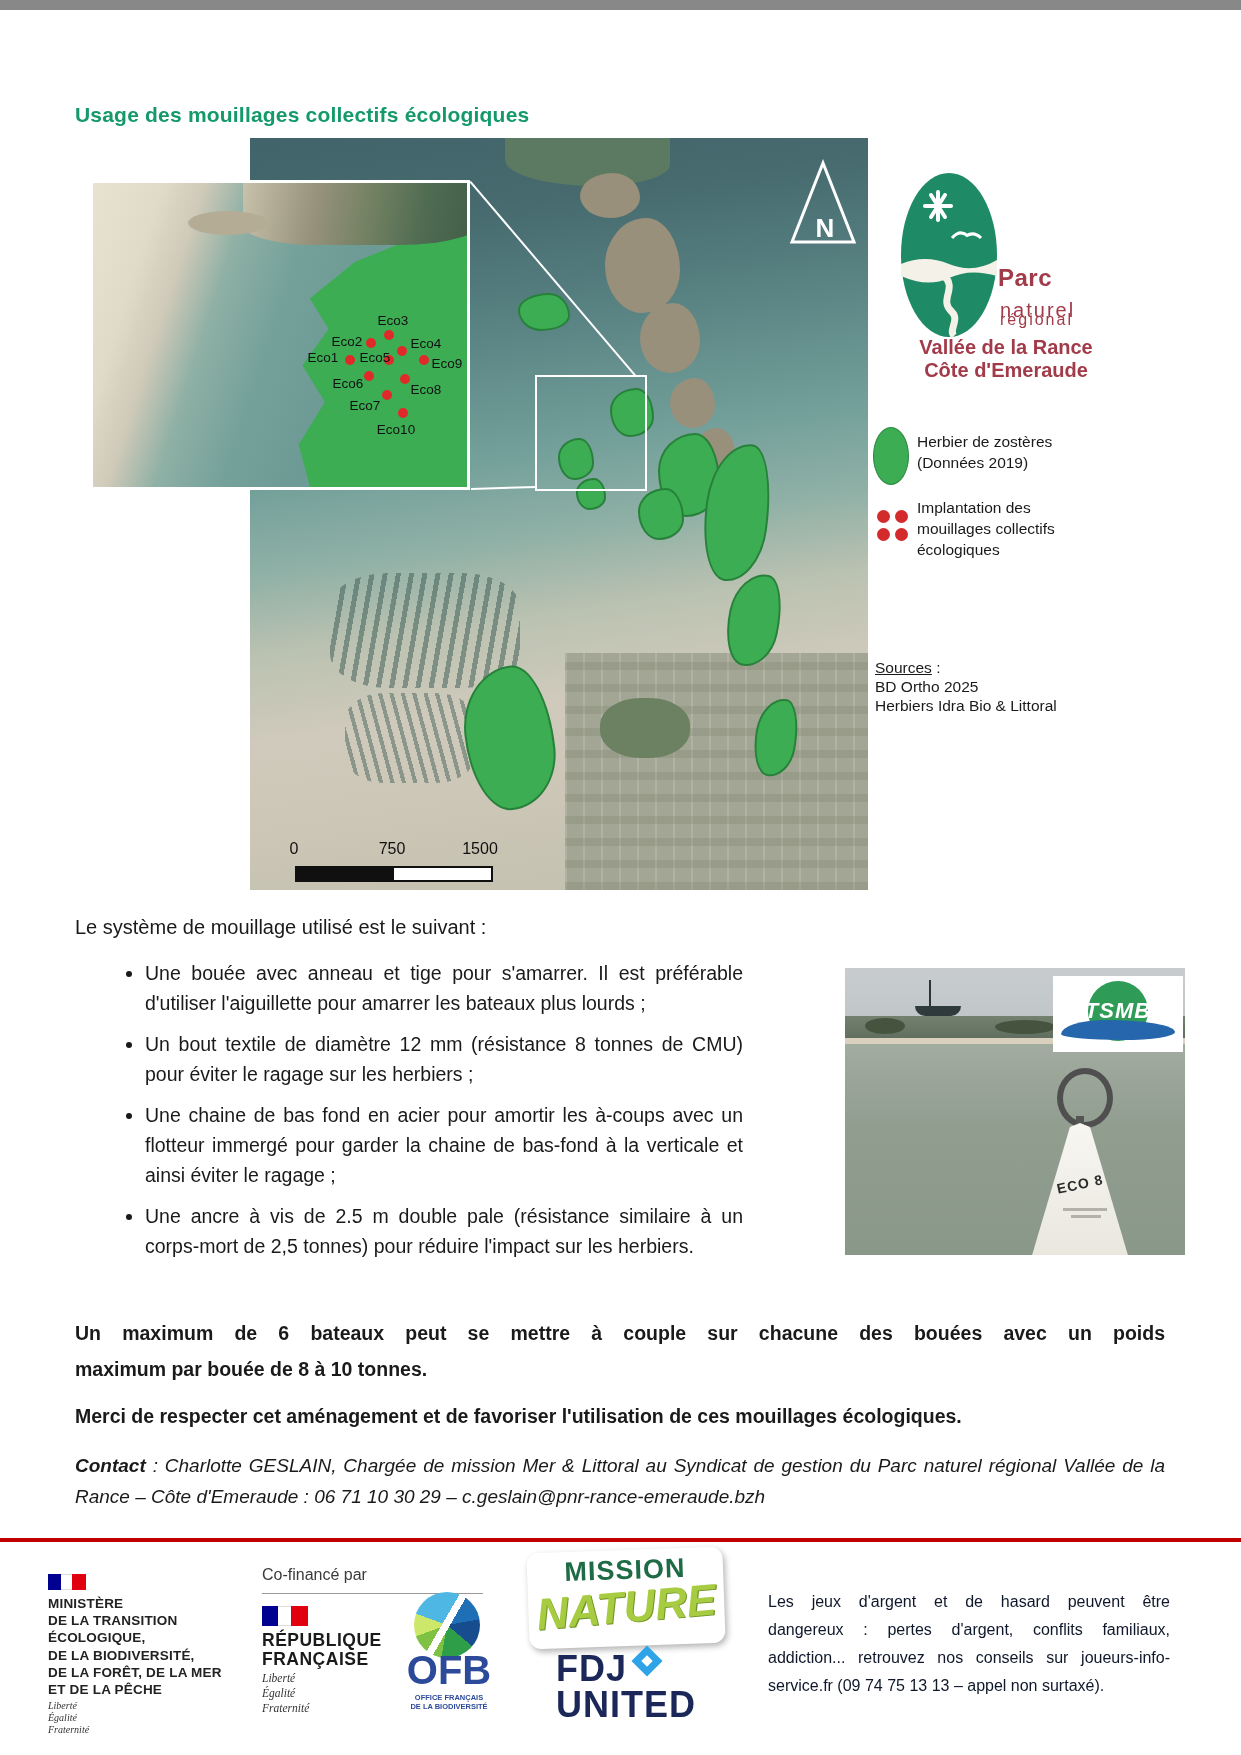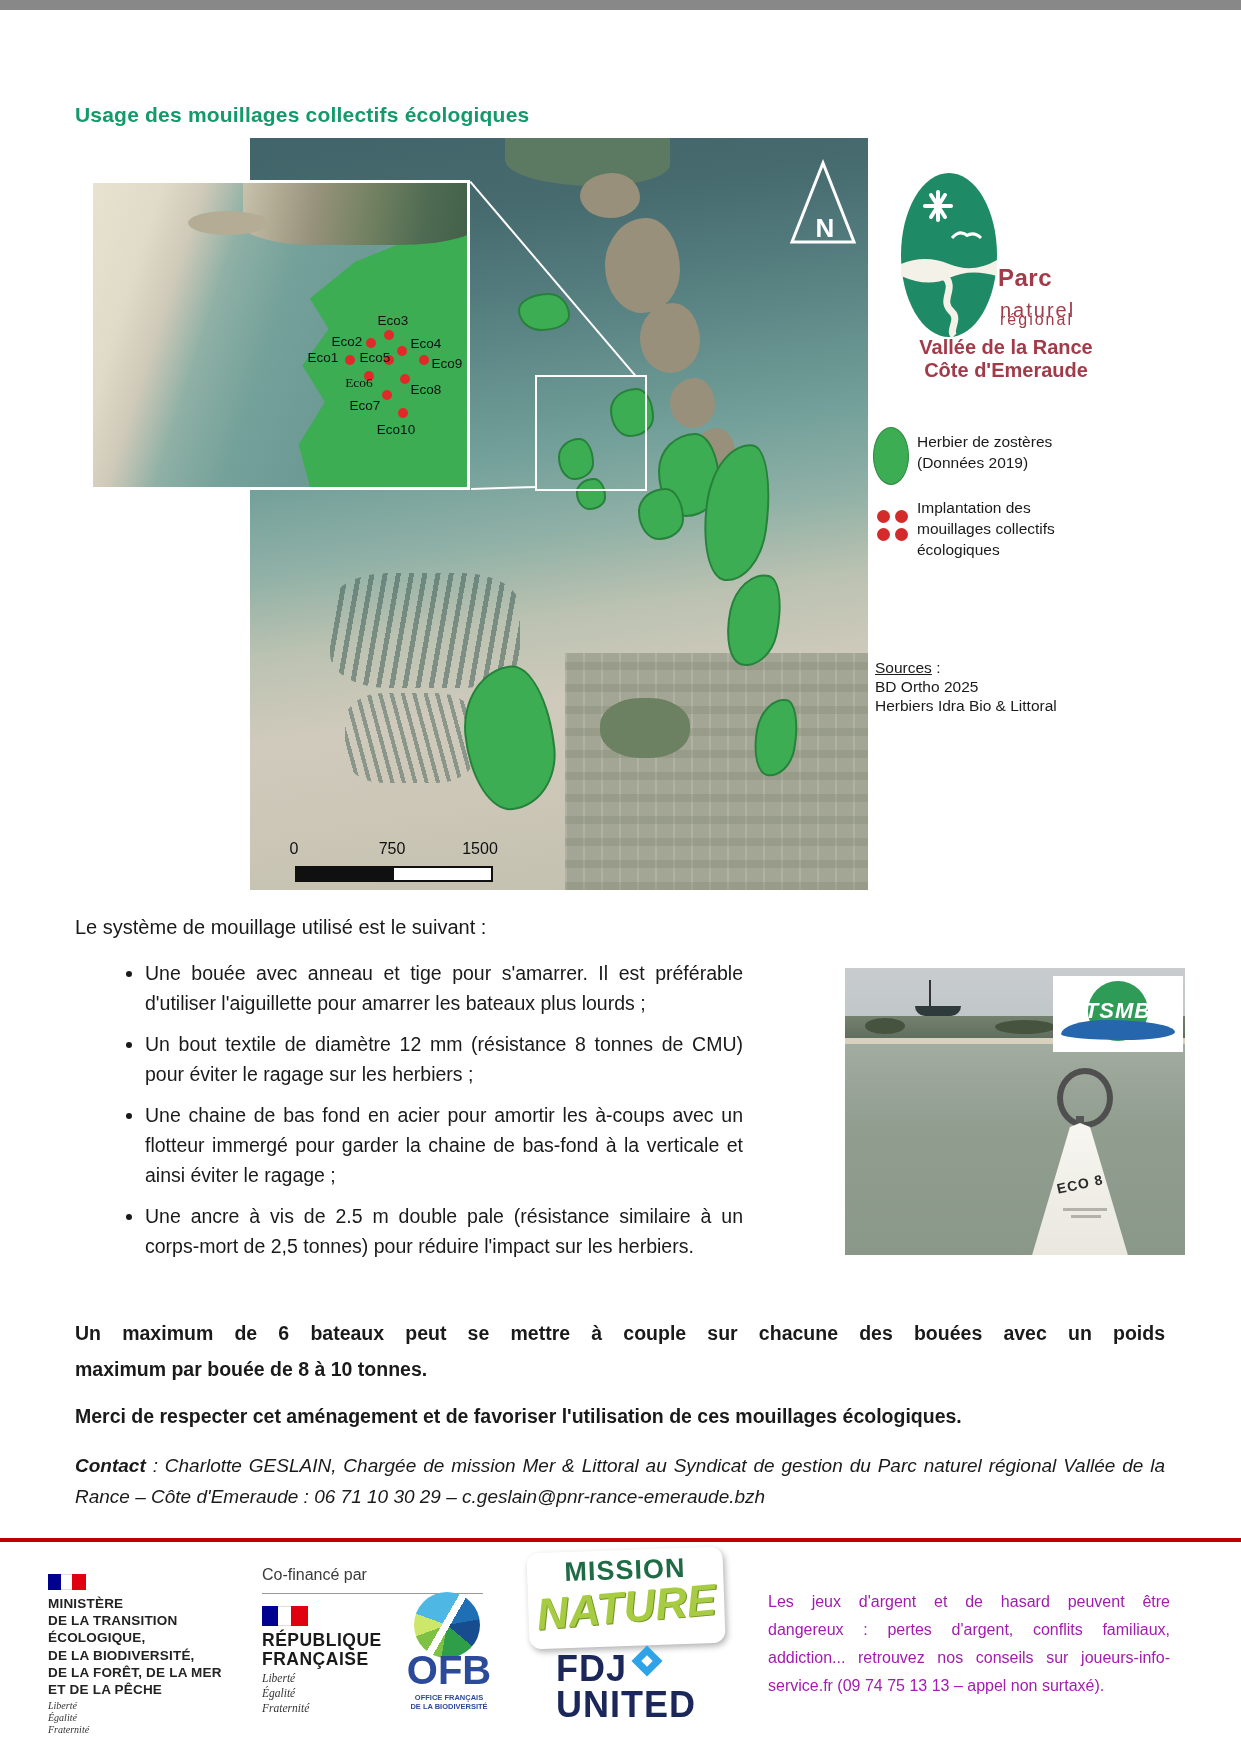--- a/index.html
+++ b/index.html
@@ -119,21 +119,21 @@
   .ofb-sub{left:405px;top:1684px;width:88px;text-align:center;font-size:7.5px;font-weight:bold;line-height:8.5px;color:#2c4a9a;}
   .sticker{left:528px;top:1540px;width:196px;height:96px;background:#fff;border-radius:12px;
     transform:rotate(-2deg);box-shadow:2px 3px 6px rgba(0,0,0,.3);}
   .mn1{position:absolute;left:0;top:5px;width:196px;text-align:center;font-size:27px;font-weight:bold;color:#1f6b45;letter-spacing:1px;}
   .mn2{position:absolute;left:0;top:32px;width:196px;text-align:center;font-size:44px;font-weight:bold;font-style:italic;
     color:#a7cc42;transform:rotate(-3deg);text-shadow:1px 1px 0 #6f9427;}
   .fdj1{left:556px;top:1638px;font-size:36px;font-weight:bold;color:#1b2758;letter-spacing:1px;}
   .fdj-d{left:636px;top:1640px;width:22px;height:22px;background:#2fa3e8;transform:rotate(45deg);}
   .fdj-d div{position:absolute;left:7px;top:7px;width:8px;height:8px;background:#fff;}
   .fdj2{left:556px;top:1674px;font-size:36px;font-weight:bold;color:#1b2758;letter-spacing:1px;}
-  .warn{left:768px;width:402px;font-size:16px;line-height:28px;color:#a21caf;}
+  .warn{left:768px;width:402px;font-size:16px;line-height:28px;color:#0f172a;}
 </style>
 </head>
 <body>
 
 <div id="page">
 
   <div class="abs h1">Usage des mouillages collectifs écologiques</div>
 
   <div class="abs aerial">
     <div class="headland"></div>
@@ -181,21 +181,21 @@
     <div class="dot" style="left:294px;top:212px;"></div>
     <div class="dot" style="left:312px;top:196px;"></div>
     <div class="dot" style="left:331px;top:177px;"></div>
     <div class="dot" style="left:310px;top:230px;"></div>
 
     <span class="ptlabel" style="left:230px;top:174px;">Eco1</span>
     <span class="ptlabel" style="left:254px;top:158px;">Eco2</span>
     <span class="ptlabel" style="left:300px;top:137px;">Eco3</span>
     <span class="ptlabel" style="left:333px;top:160px;">Eco4</span>
     <span class="ptlabel" style="left:282px;top:174px;text-align:right;">Eco5</span>
-    <span class="ptlabel" style="left:266px;top:200px;font-family:Liberation Serif, serif;">Eco6</span>
+    <span class="ptlabel" style="left:255px;top:200px;">Eco6</span>
     <span class="ptlabel" style="left:272px;top:222px;">Eco7</span>
     <span class="ptlabel" style="left:333px;top:206px;">Eco8</span>
     <span class="ptlabel" style="left:354px;top:180px;">Eco9</span>
     <span class="ptlabel" style="left:303px;top:246px;">Eco10</span>
   </div>
 
   <span class="abs scalelbl" style="left:294px;">0</span>
   <span class="abs scalelbl" style="left:392px;">750</span>
   <span class="abs scalelbl" style="left:480px;">1500</span>
   <div class="abs scalebar"></div>

